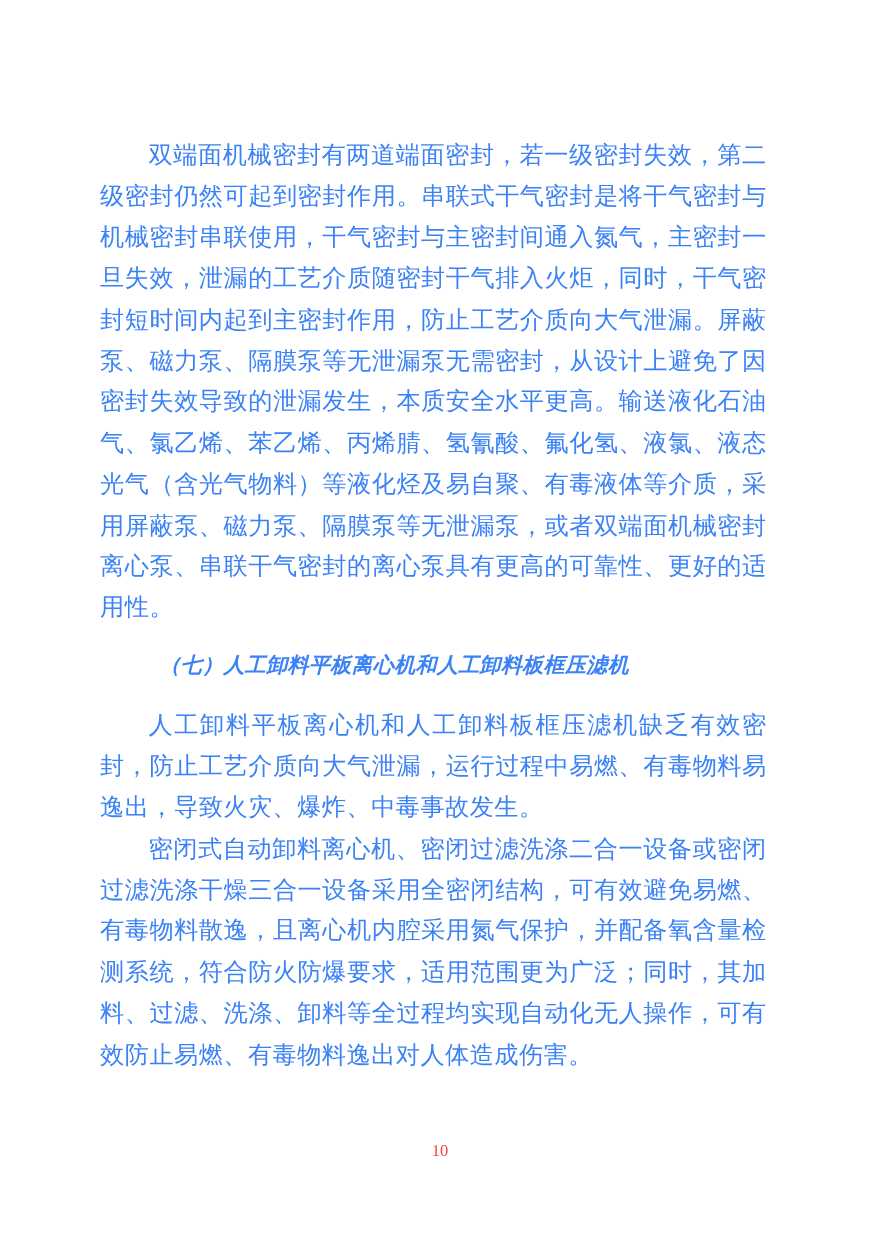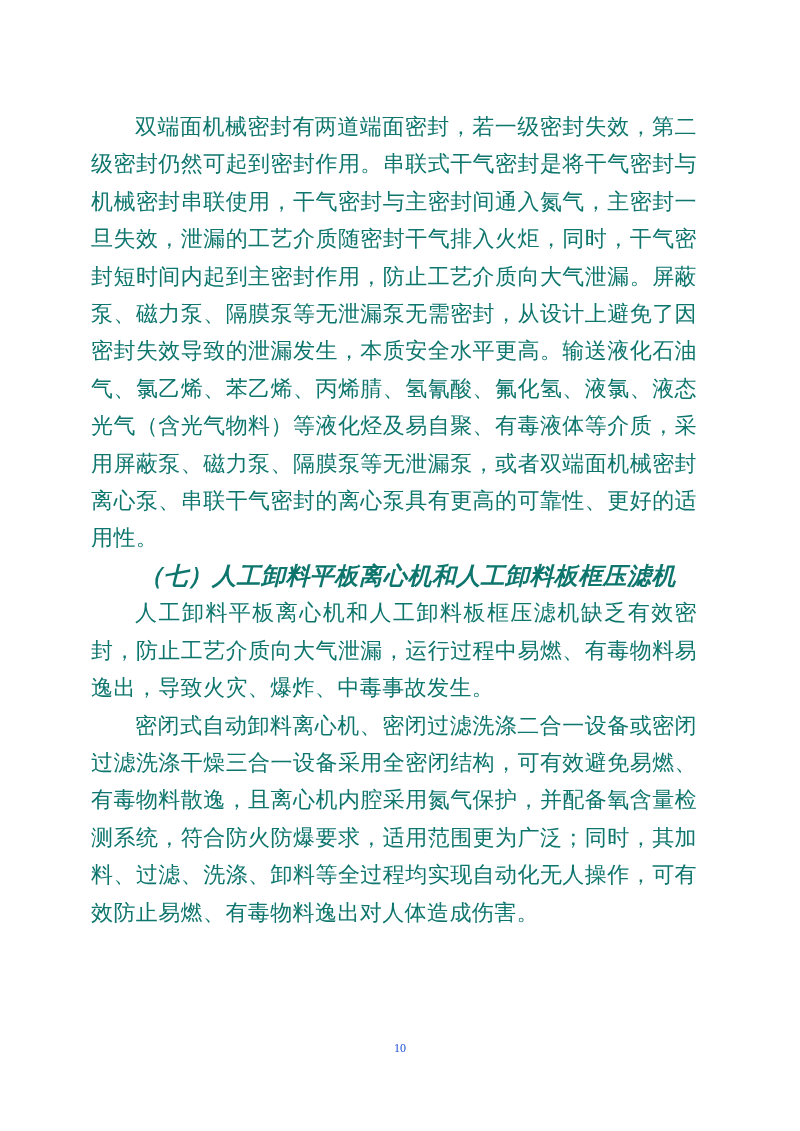--- a/index.html
+++ b/index.html
@@ -10,57 +10,57 @@
   .page {
     position: relative;
     width: 800px;
     height: 1131px;
     background: #ffffff;
     overflow: hidden;
   }
   .content {
     position: absolute;
     left: 91px;
-    top: 110px;
+    top: 122px;
     width: 606px;
-    color: #0f766e;
-    font-family: Liberation Mono, monospace;
+    color: #3b82f6;
+    font-family: Liberation Sans, sans-serif;
   }
   .body-para {
     margin: 0;
     font-size: 22px;
     line-height: 37.4px;
     letter-spacing: 0.4px;
     text-indent: 2em;
     text-align: justify;
     text-justify: inter-character;
     word-break: break-all;
   }
   .heading {
-    margin: 0;
-    font-size: 24px;
+    margin: 16px;
+    font-size: 19px;
     line-height: 37.4px;
     letter-spacing: 0.4px;
     text-indent: 2em;
     font-weight: 600;
     font-style: italic;
     text-align: left;
     word-break: break-all;
   }
   .footer {
     position: absolute;
     left: 0;
     top: 1038px;
     width: 800px;
     text-align: center;
   }
   .page-number {
     font-family: "Liberation Serif", "DejaVu Serif", serif;
-    font-size: 12px;
-    color: #1d4ed8;
+    font-size: 15px;
+    color: #ef4444;
     margin-top: 23px;
   }
 </style>
 </head>
 <body>
 
 <div class="page">
   <div class="content">
     <p class="body-para">双端面机械密封有两道端面密封，若一级密封失效，第二级密封仍然可起到密封作用。串联式干气密封是将干气密封与机械密封串联使用，干气密封与主密封间通入氮气，主密封一旦失效，泄漏的工艺介质随密封干气排入火炬，同时，干气密封短时间内起到主密封作用，防止工艺介质向大气泄漏。屏蔽泵、磁力泵、隔膜泵等无泄漏泵无需密封，从设计上避免了因密封失效导致的泄漏发生，本质安全水平更高。输送液化石油气、氯乙烯、苯乙烯、丙烯腈、氢氰酸、氟化氢、液氯、液态光气（含光气物料）等液化烃及易自聚、有毒液体等介质，采用屏蔽泵、磁力泵、隔膜泵等无泄漏泵，或者双端面机械密封离心泵、串联干气密封的离心泵具有更高的可靠性、更好的适用性。</p>
     <p class="heading">（七）人工卸料平板离心机和人工卸料板框压滤机</p>

